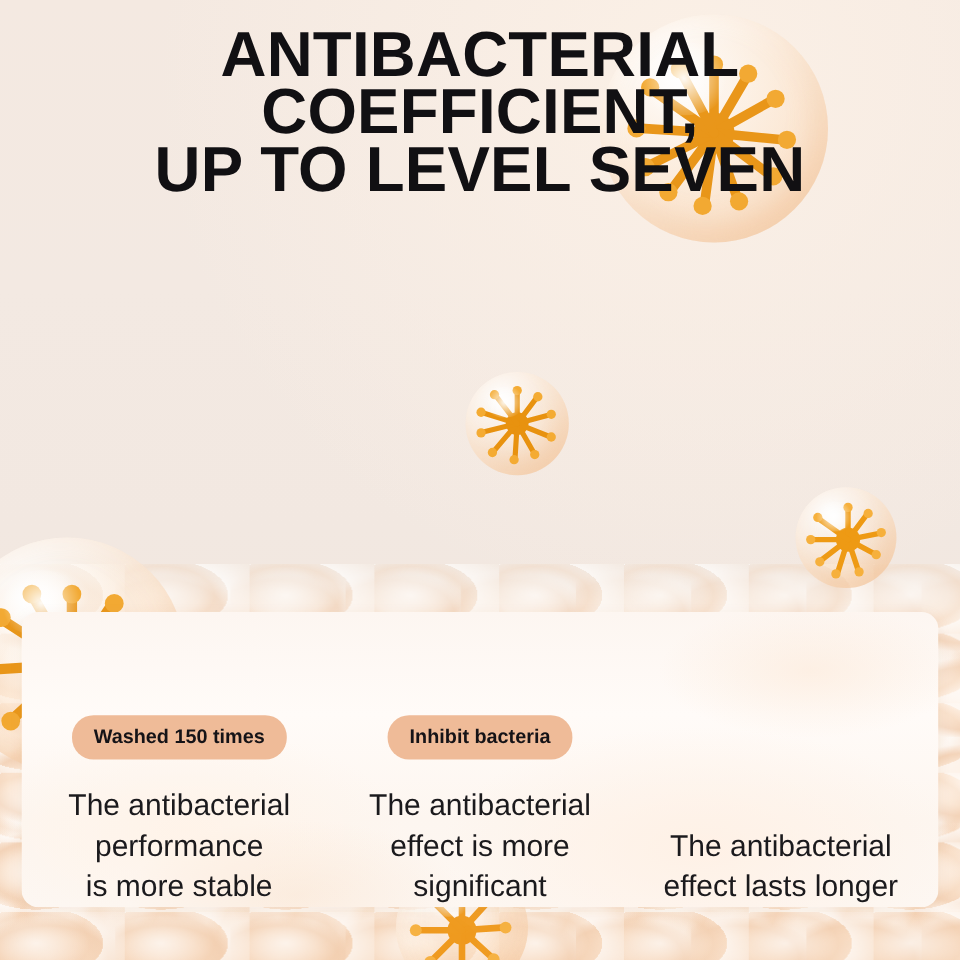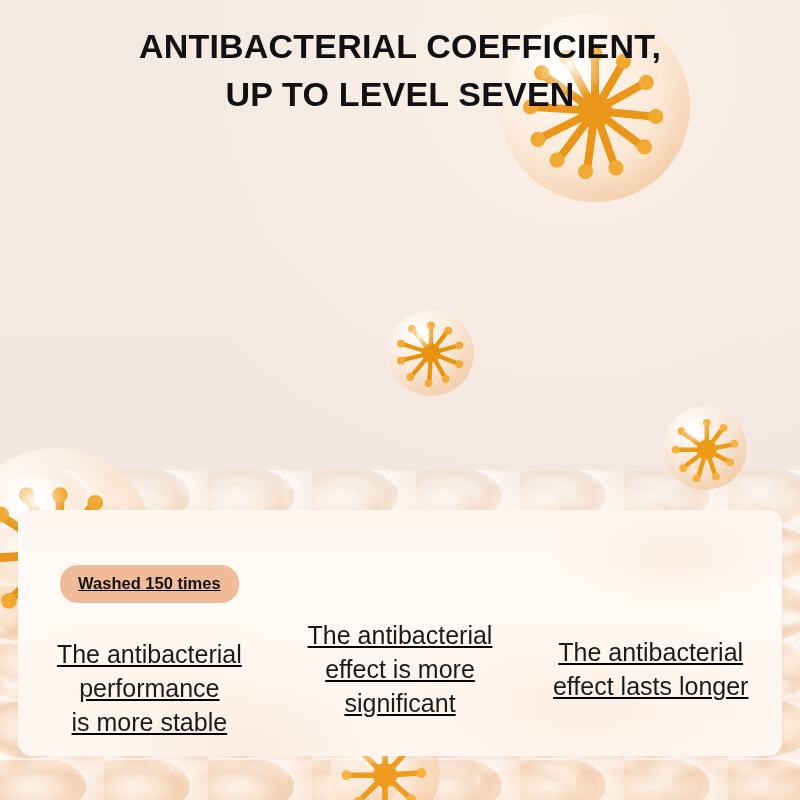--- a/index.html
+++ b/index.html
@@ -61,21 +61,21 @@
   #b-right .gloss{left:18%;top:14%;width:40%;height:30%;}
   #b-left{left:-42px;top:448px;width:196px;height:196px;}
   #b-left .gloss{left:20%;top:14%;width:38%;height:28%;}
   #b-bottom{left:330px;top:718px;width:110px;height:110px;opacity:.92;}
   #b-bottom .gloss{left:20%;top:14%;width:38%;height:28%;}
 
   
   #headline{
     position:absolute;left:0;right:0;top:22px;
     text-align:center;color:#111013;
-    font-weight:700;font-size:34px;line-height:48px;
+    font-weight:700;font-size:53px;line-height:48px;
     letter-spacing:.2px;
     white-space:pre-line;
   }
 
   
   #card{
     position:absolute;left:18px;top:510px;width:764px;height:246px;
     border-radius:14px;overflow:hidden;
     background:
       radial-gradient(ellipse 260px 120px at 18% 74%, rgba(255,243,232,0.9) 0%, rgba(255,248,243,0) 70%),
@@ -83,31 +83,31 @@
       linear-gradient(180deg,#fdf6f1 0%,#fffbf8 35%,#fdf6f0 70%,#fdf7f2 100%);
     box-shadow:0 2px 10px rgba(190,150,120,0.10);
   }
   #card .card-tint{
     position:absolute;inset:0;
     background:
       radial-gradient(ellipse 200px 90px at 30% 96%, rgba(250,228,208,0.55) 0%, rgba(250,228,208,0) 70%),
       radial-gradient(ellipse 180px 80px at 86% 20%, rgba(252,232,214,0.55) 0%, rgba(252,232,214,0) 70%);
   }
   #cols{
-    position:absolute;inset:0;display:flex;align-items:center;
-    padding:38px 6px 0 6px;box-sizing:border-box;text-decoration:underline;
+    position:absolute;inset:0;display:flex;align-items:flex-end;
+    padding:38px 6px 0 6px;box-sizing:border-box;
   }
   .col{flex:1;display:flex;flex-direction:column;align-items:center;}
   .badge{
     display:inline-block;background:#efbb98;color:#151317;
     font-weight:700;font-size:16.5px;line-height:1;
     padding:10px 18px 11px 18px;border-radius:18px;white-space:nowrap;
   }
   .desc{
-    margin-top:34px;text-align:center;color:#1b1a1d;
+    margin-top:21px;text-align:center;color:#1b1a1d;
     font-weight:400;font-size:25px;line-height:34px;white-space:pre-line;
   }
   .c1 .badge{margin-left:0px;}
 </style>
 </head>
 <body>
 
 <div id="poster">
 
   <div class="fabric">
@@ -290,20 +290,21 @@
     <div id="cols">
 
       <div class="col c1">
         <span class="badge">Washed 150 times</span>
         <div class="desc">The antibacterial
 performance
 is more stable</div>
       </div>
 
       <div class="col c2">
+        <span class="badge">Inhibit bacteria</span>
         <div class="desc">The antibacterial
 effect is more
 significant</div>
       </div>
 
       <div class="col c3">
         <div class="desc">The antibacterial
 effect lasts longer</div>
       </div>
 

